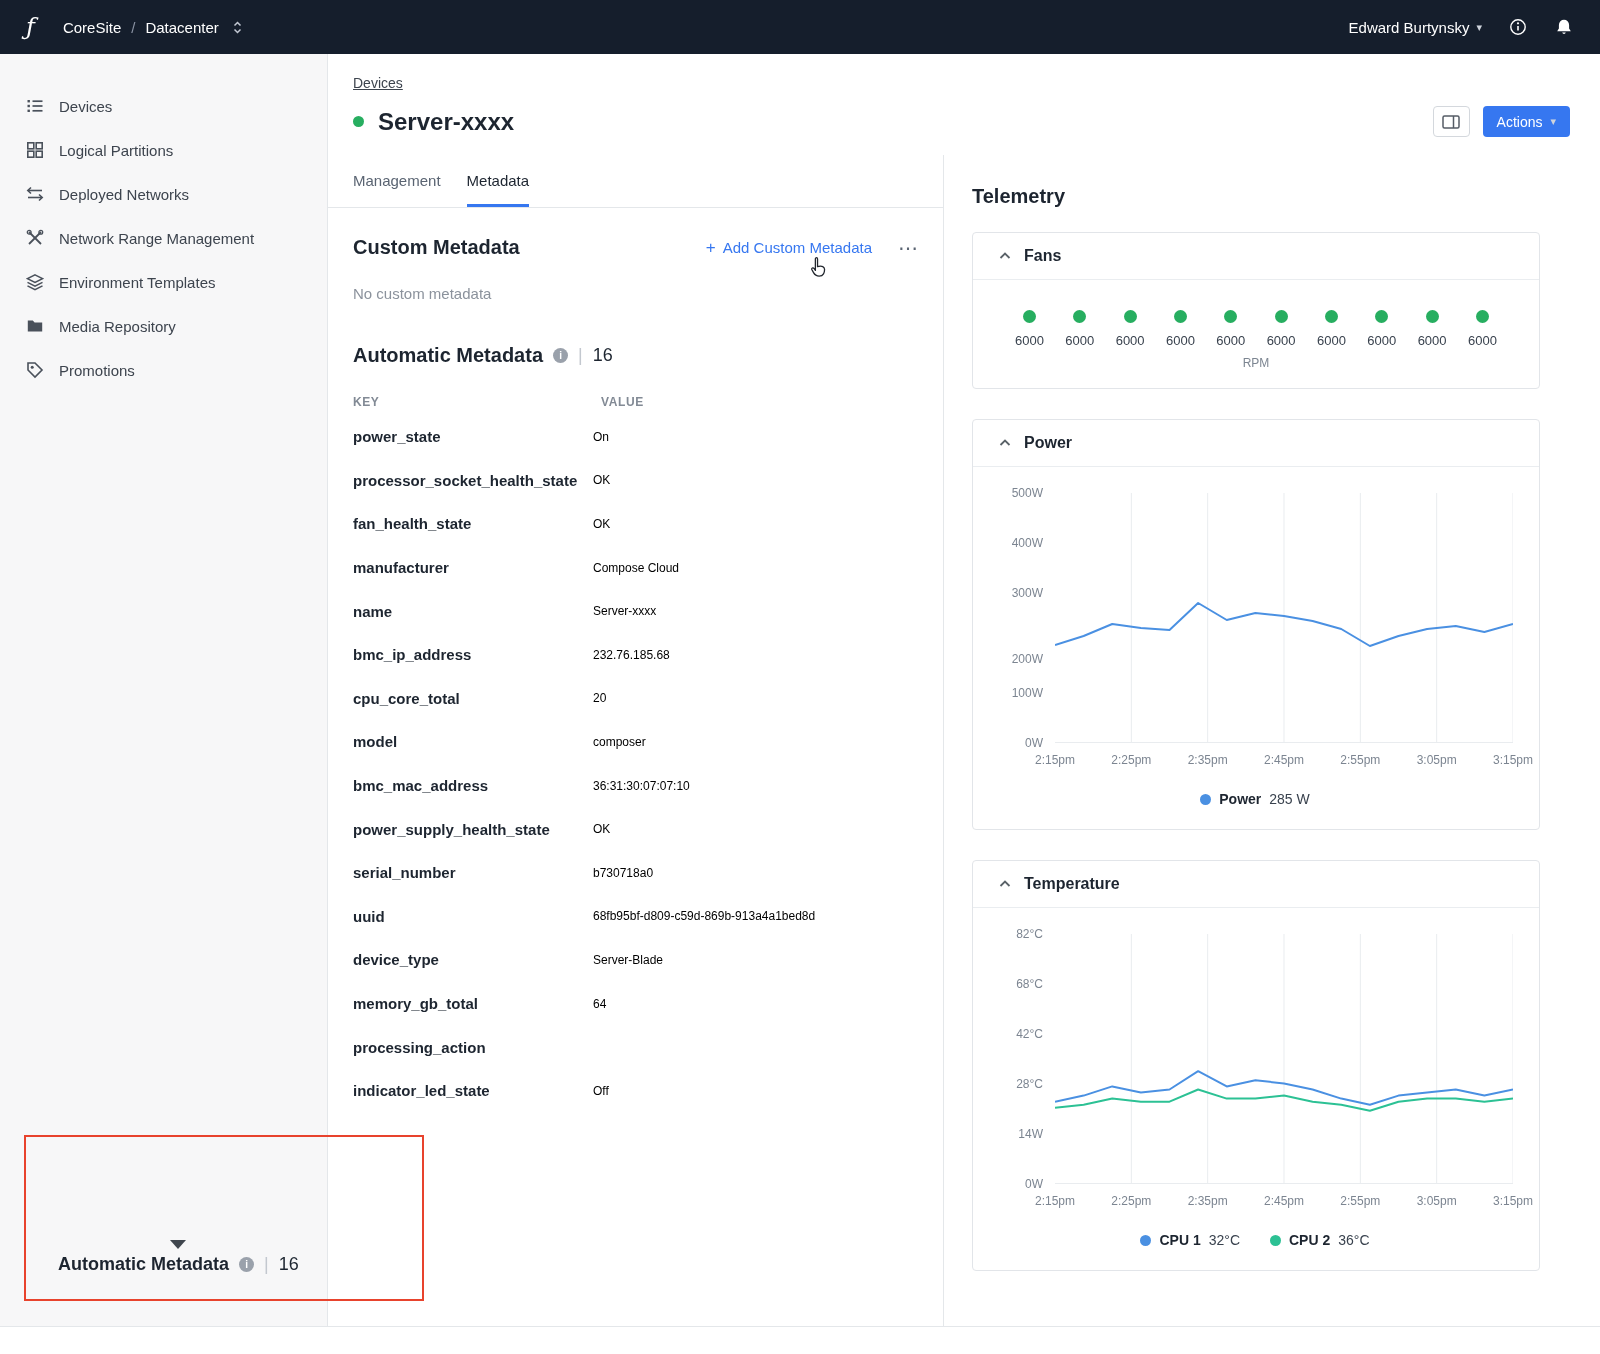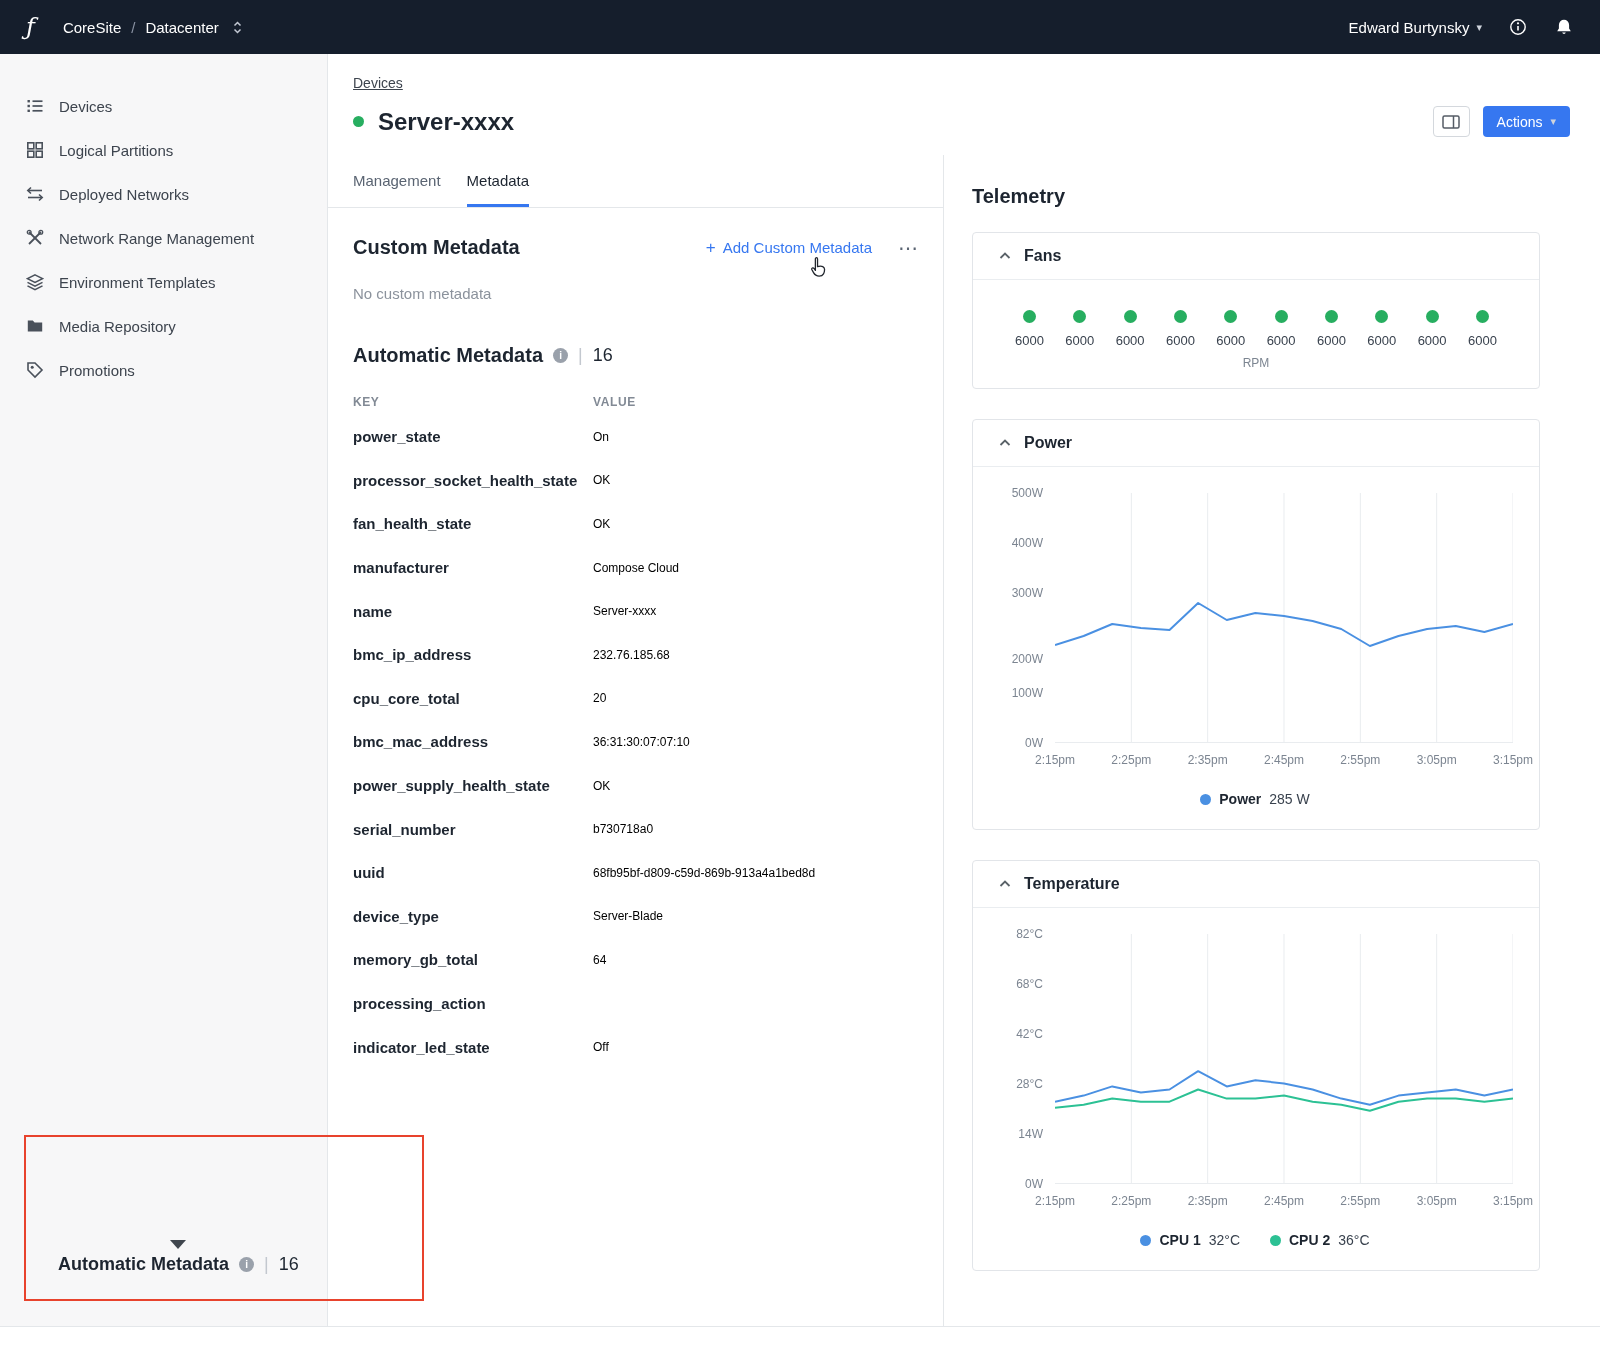--- a/index.html
+++ b/index.html
@@ -45,21 +45,21 @@
   .sec-title { font-size:20px; font-weight:700; color:#1d2530; }
   .add-link { margin-left:auto; color:#3677f0; font-size:15px; display:flex; align-items:center; gap:7px; cursor:pointer; }
   .more-btn { margin-left:26px; color:#5a6472; font-size:20px; cursor:pointer; line-height:1; }
   .empty-text { margin-top:26px; font-size:15px; color:#8b929c; }
 
   .auto-head { margin-top:42px; display:flex; align-items:center; gap:10px; }
   .info-ic { width:15px; height:15px; border-radius:50%; background:#9aa1ab; color:#fff; font-size:10px; font-weight:700; display:inline-flex; align-items:center; justify-content:center; cursor:pointer; font-style:normal; }
   .pipe { color:#c3c8cf; font-size:18px; }
   .count { font-size:18px; color:#1d2530; }
 
-  .t-headrow { display:flex; margin-top:28px; }
+  .t-headrow { display:flex; margin-top:28px;gap:8px; }
   .t-headrow div { font-size:12px; font-weight:700; letter-spacing:.6px; color:#828a95; }
   .t-key-col { width:240px; flex-shrink:0; }
   .t-row { display:flex; height:43.6px; align-items:center; }
   .t-key { width:240px; flex-shrink:0; font-size:15px; font-weight:700; color:#1d2530; }
   .t-val { font-size:12px; color:#000000; }
 
   
   .right { flex:1; padding:30px 60px 0 28px; min-width:0; }
   .tele-title { font-size:20px; font-weight:700; margin-bottom:24px; }
   .card { border:1px solid #e2e5e9; border-radius:4px; margin-bottom:30px; background:#fff; }
@@ -274,20 +274,24 @@
               </div>
             <div class="t-row">
                 <div class="t-key">bmc_ip_address</div>
                 <div class="t-val">232.76.185.68</div>
               </div>
             <div class="t-row">
                 <div class="t-key">cpu_core_total</div>
                 <div class="t-val">20</div>
               </div>
             <div class="t-row">
+                <div class="t-key">model</div>
+                <div class="t-val">composer</div>
+              </div>
+            <div class="t-row">
                 <div class="t-key">bmc_mac_address</div>
                 <div class="t-val">36:31:30:07:07:10</div>
               </div>
             <div class="t-row">
                 <div class="t-key">power_supply_health_state</div>
                 <div class="t-val">OK</div>
               </div>
             <div class="t-row">
                 <div class="t-key">serial_number</div>
                 <div class="t-val">b730718a0</div>

